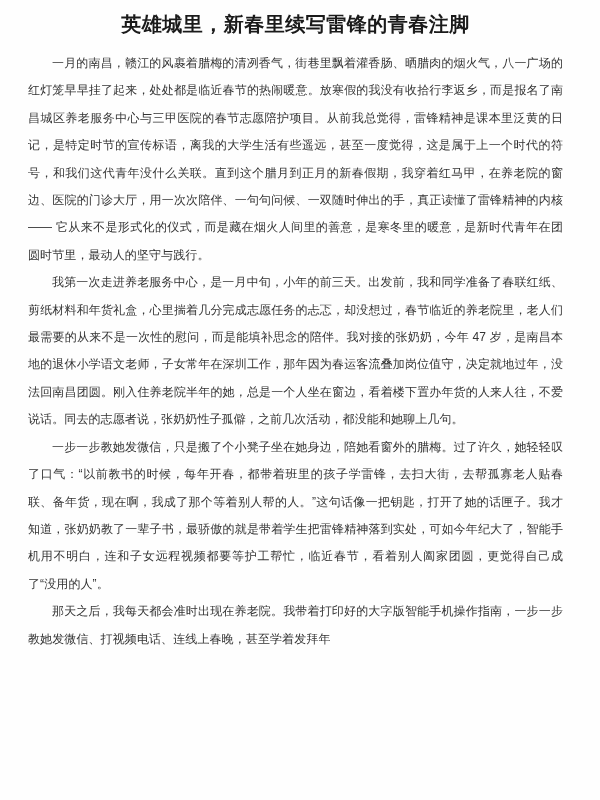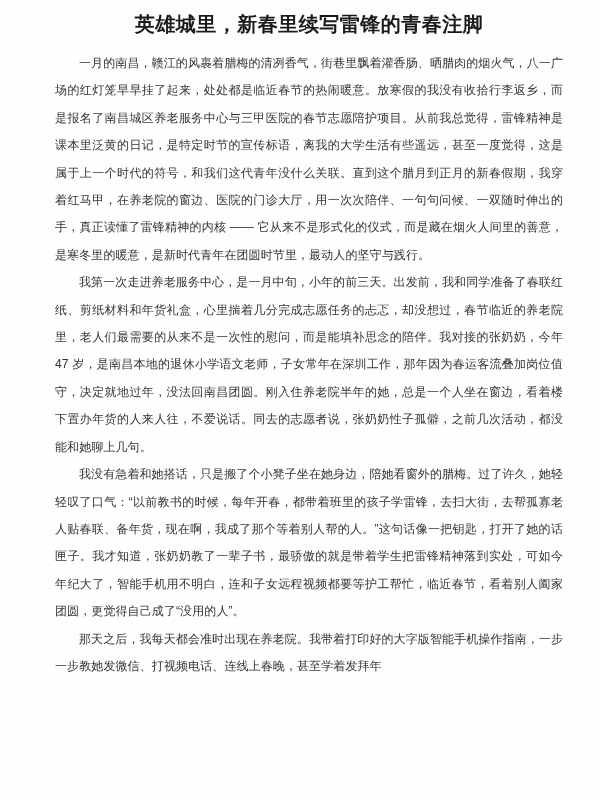--- a/index.html
+++ b/index.html
@@ -10,21 +10,21 @@
       width: 600px;
       height: 800px;
       background: #fefefe;
       overflow: hidden;
       font-family: "Liberation Sans", sans-serif;
     }
     .page {
       box-sizing: border-box;
       width: 600px;
       height: 720px;
-      padding: 10px 37px 0 55px;
+      padding: 10px 37px 0 28px;
       overflow: hidden;
     }
     .article-title {
       margin: 0 0 12px 0;
       font-size: 20px;
       line-height: 28px;
       font-weight: bold;
       text-align: center;
       letter-spacing: 0.5px;
       color: #1a1a1a;
@@ -42,16 +42,16 @@
     }
   </style>
 </head>
 <body>
 
 <div class="page">
   <h1 class="article-title">英雄城里，新春里续写雷锋的青春注脚</h1>
   <div class="article-body">
     <p>一月的南昌，赣江的风裹着腊梅的清冽香气，街巷里飘着灌香肠、晒腊肉的烟火气，八一广场的红灯笼早早挂了起来，处处都是临近春节的热闹暖意。放寒假的我没有收拾行李返乡，而是报名了南昌城区养老服务中心与三甲医院的春节志愿陪护项目。从前我总觉得，雷锋精神是课本里泛黄的日记，是特定时节的宣传标语，离我的大学生活有些遥远，甚至一度觉得，这是属于上一个时代的符号，和我们这代青年没什么关联。直到这个腊月到正月的新春假期，我穿着红马甲，在养老院的窗边、医院的门诊大厅，用一次次陪伴、一句句问候、一双随时伸出的手，真正读懂了雷锋精神的内核 —— 它从来不是形式化的仪式，而是藏在烟火人间里的善意，是寒冬里的暖意，是新时代青年在团圆时节里，最动人的坚守与践行。</p>
     <p>我第一次走进养老服务中心，是一月中旬，小年的前三天。出发前，我和同学准备了春联红纸、剪纸材料和年货礼盒，心里揣着几分完成志愿任务的忐忑，却没想过，春节临近的养老院里，老人们最需要的从来不是一次性的慰问，而是能填补思念的陪伴。我对接的张奶奶，今年 47 岁，是南昌本地的退休小学语文老师，子女常年在深圳工作，那年因为春运客流叠加岗位值守，决定就地过年，没法回南昌团圆。刚入住养老院半年的她，总是一个人坐在窗边，看着楼下置办年货的人来人往，不爱说话。同去的志愿者说，张奶奶性子孤僻，之前几次活动，都没能和她聊上几句。</p>
-    <p>我没有急着和她搭话，只是搬了个小凳子坐在她身边，陪她看窗外的腊梅。过了许久，她轻轻叹了口气：“以前教书的时候，每年开春，都带着班里的孩子学雷锋，去扫大街，去帮孤寡老人贴春联、备年货，现在啊，我成了那个等着别人帮的人。”这句话像一把钥匙，打开了她的话匣子。我才知道，张奶奶教了一辈子书，最骄傲的就是带着学生把雷锋精神落到实处，可如今年纪大了，智能手机用不明白，连和子女远程视频都要等护工帮忙，临近春节，看着别人阖家团圆，更觉得自己成了“没用的人”。</p>
+    <p>一步一步教她发微信，只是搬了个小凳子坐在她身边，陪她看窗外的腊梅。过了许久，她轻轻叹了口气：“以前教书的时候，每年开春，都带着班里的孩子学雷锋，去扫大街，去帮孤寡老人贴春联、备年货，现在啊，我成了那个等着别人帮的人。”这句话像一把钥匙，打开了她的话匣子。我才知道，张奶奶教了一辈子书，最骄傲的就是带着学生把雷锋精神落到实处，可如今年纪大了，智能手机用不明白，连和子女远程视频都要等护工帮忙，临近春节，看着别人阖家团圆，更觉得自己成了“没用的人”。</p>
     <p>那天之后，我每天都会准时出现在养老院。我带着打印好的大字版智能手机操作指南，一步一步教她发微信、打视频电话、连线上春晚，甚至学着发拜年</p>
   </div>
 </div>
 
 </body></html>

